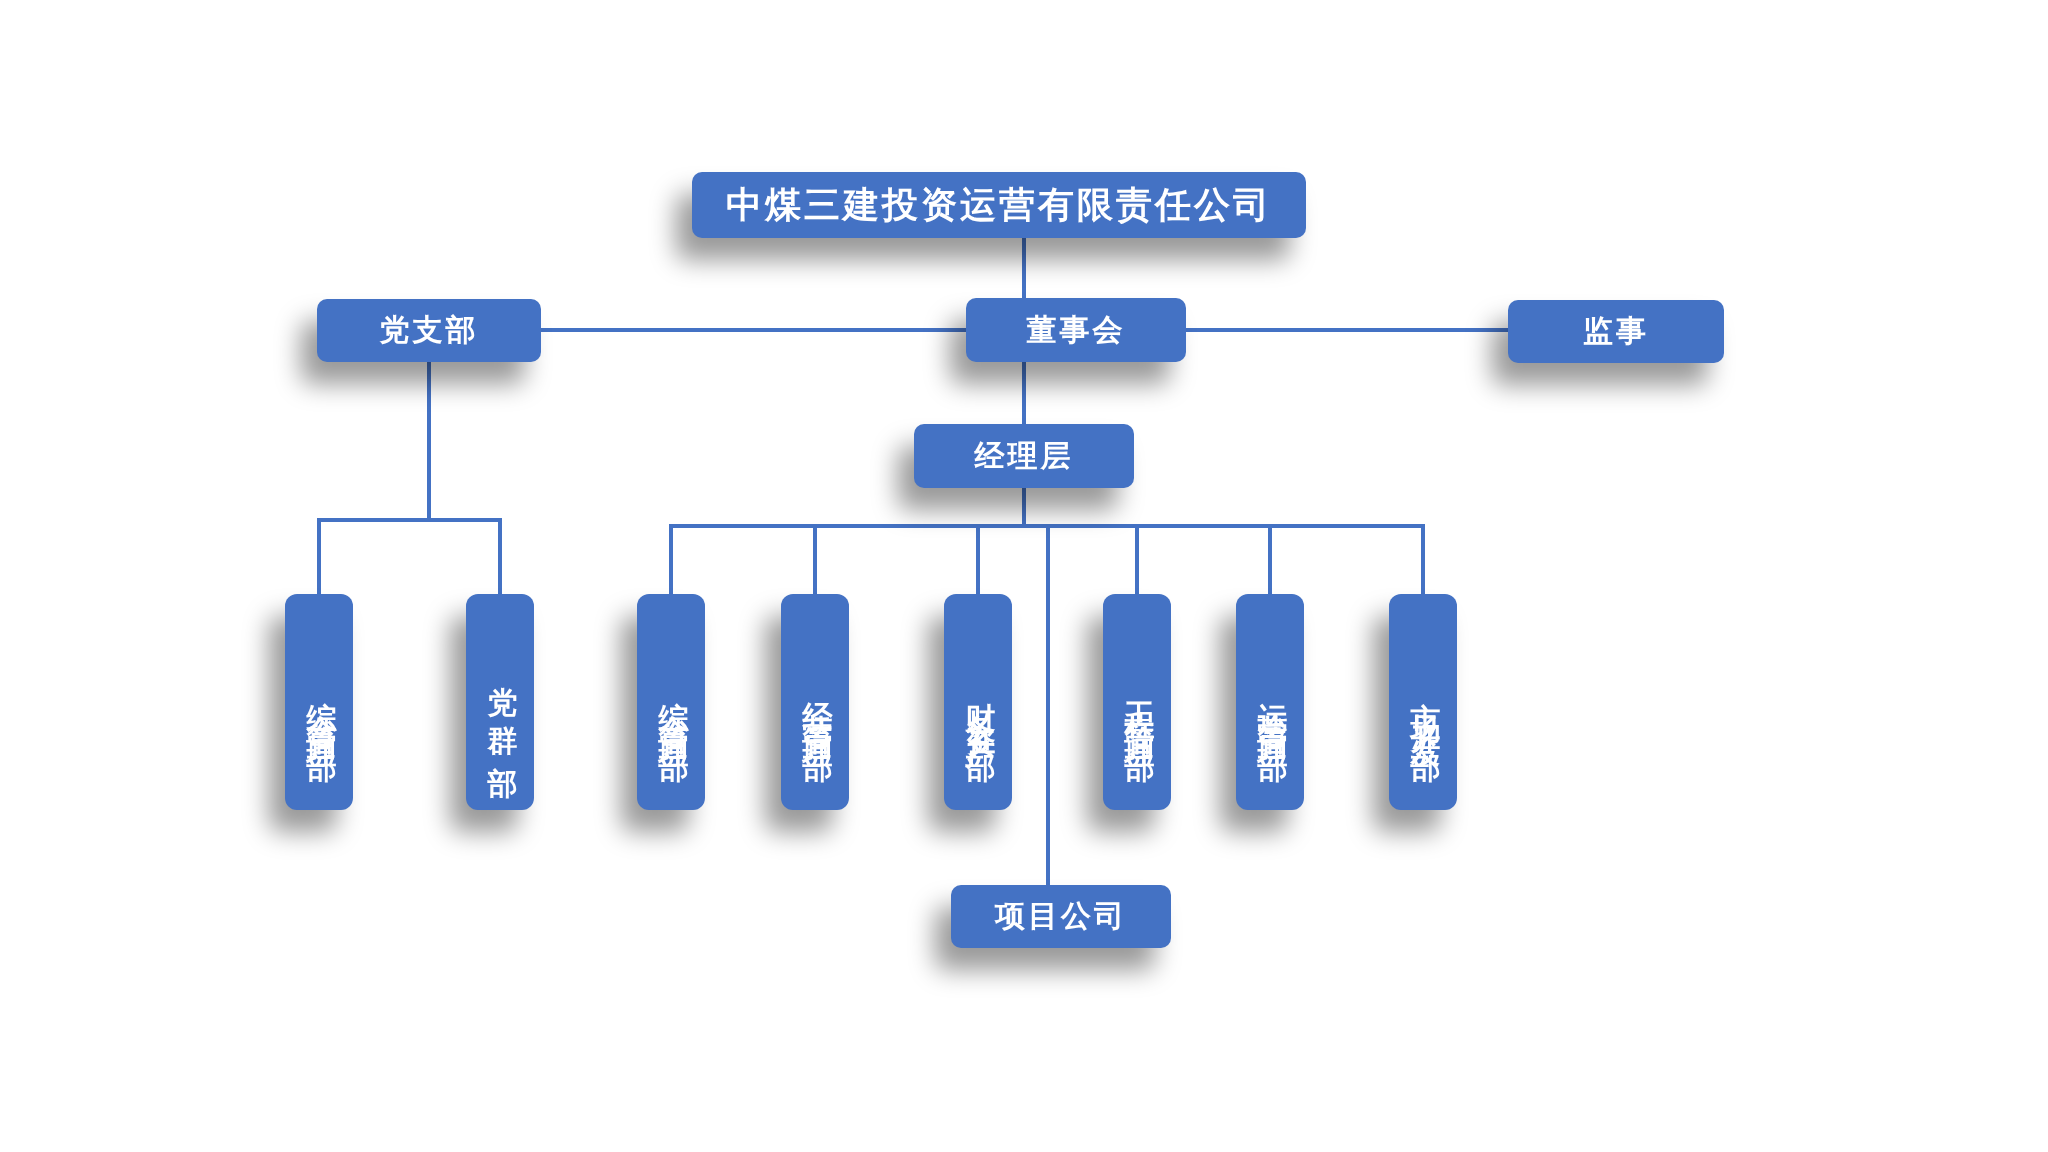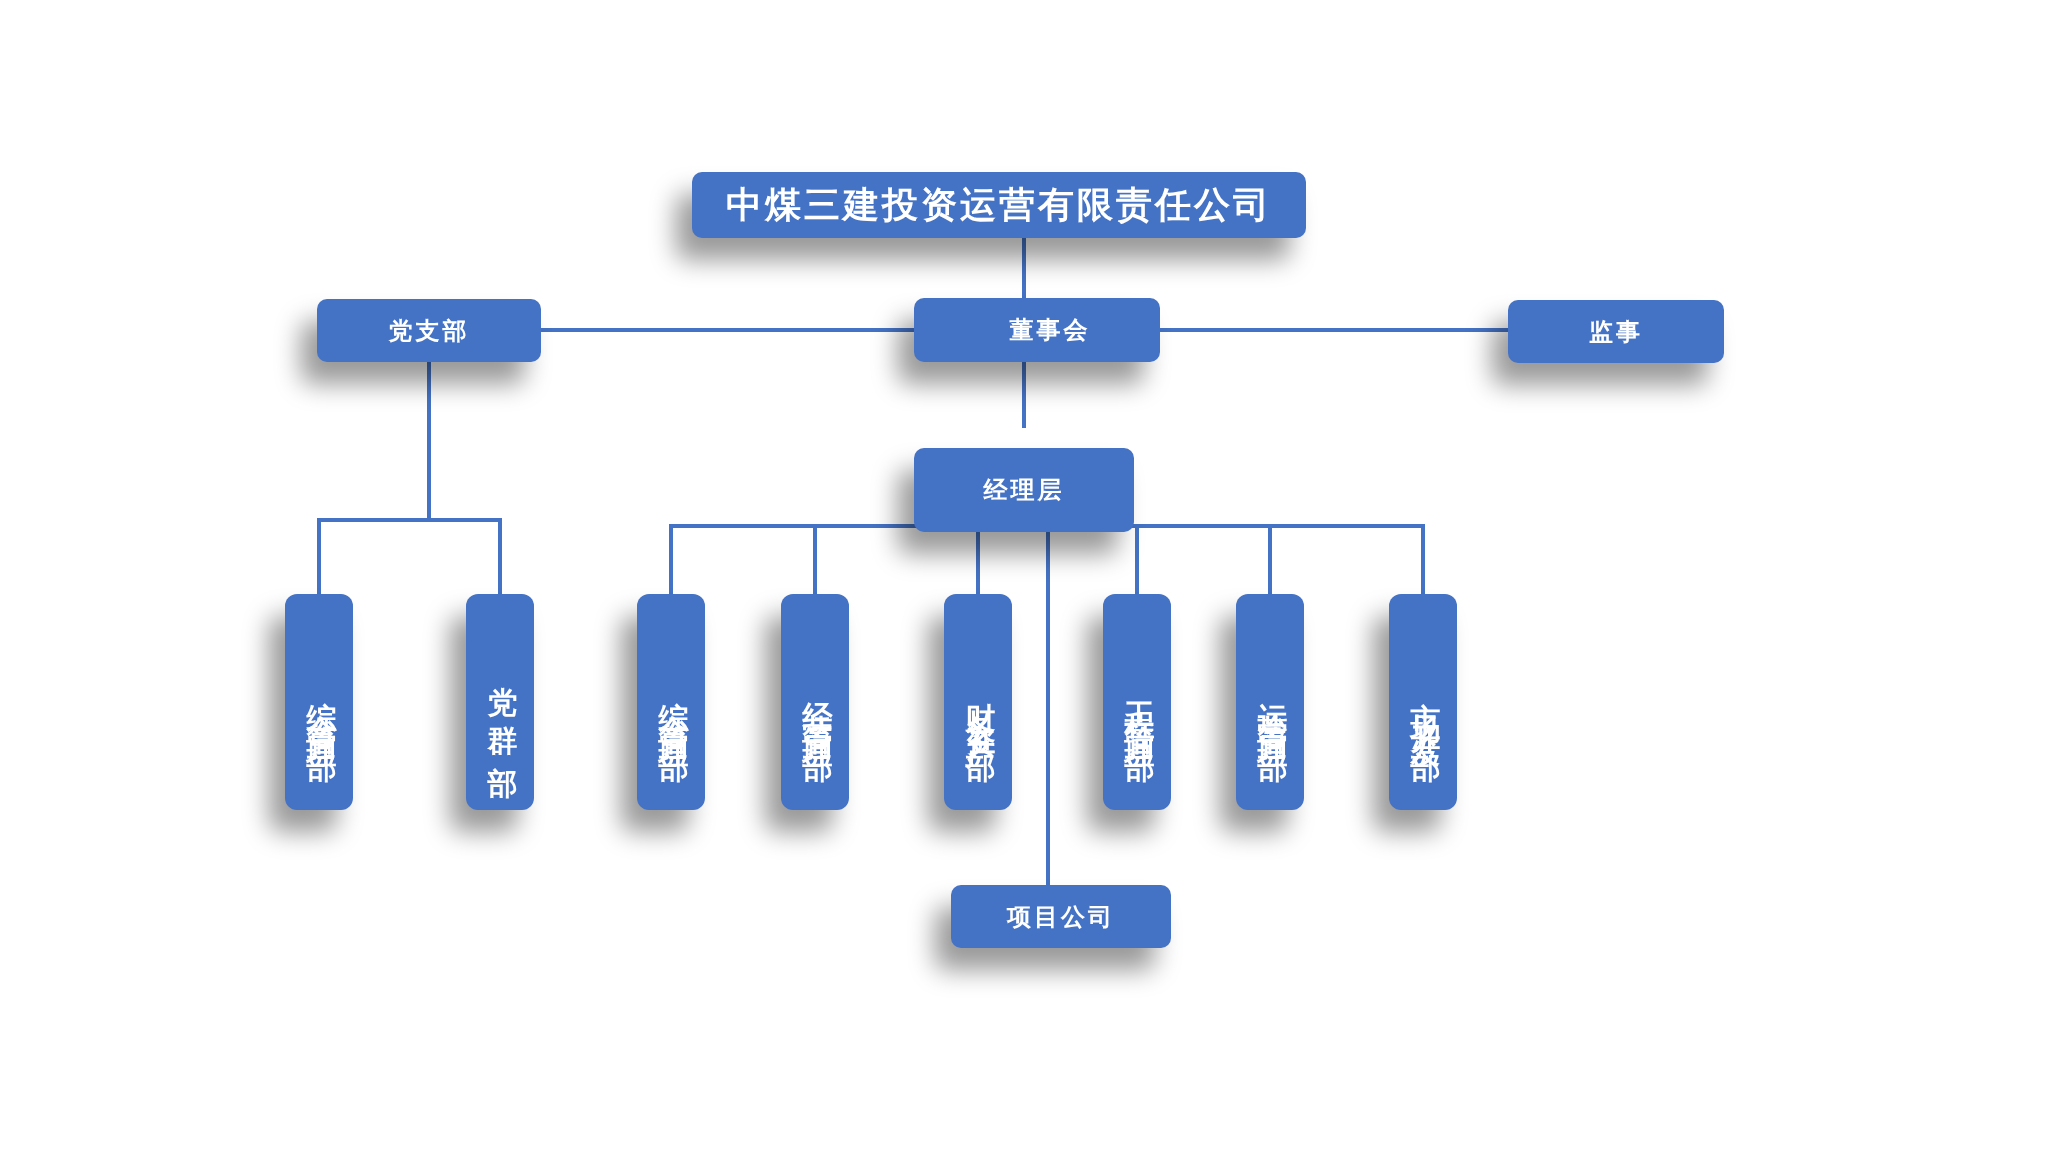--- a/index.html
+++ b/index.html
@@ -20,21 +20,21 @@
     z-index: 1;
     background: var(--box, #4472C4);
     color: var(--text, #ffffff);
     display: flex;
     align-items: center;
     justify-content: center;
     font-weight: bold;
     border-radius: 10px;
     box-shadow: -16px 22px 26px rgba(0, 0, 0, 0.40);
   }
-  .hnode { font-size: 24px; letter-spacing: 3px; text-align: center; }
+  .hnode { font-size: 30px; letter-spacing: 3px; text-align: center; }
   .title-node { font-size: 36px; letter-spacing: 3px; }
   .vnode { border-radius: 12px; }
   .vtext {
     writing-mode: vertical-lr;
     font-size: 30px;
     letter-spacing: 12px;
     margin-bottom: -12px;
     font-weight: bold;
   }
   .vtext-wide {
@@ -76,28 +76,28 @@
     <line class="connector" x1="1048" y1="524" x2="1048" y2="890"></line>
   </svg>
 
   <div class="node title-node" style="left:692px; top:172px; width:614px; height:66px;">
     <span>中煤三建投资运营有限责任公司</span>
   </div>
 
   <div class="node hnode" style="left:317px; top:299px; width:224px; height:63px;">
     <span>党支部</span>
   </div>
-  <div class="node hnode" style="left:914px; top:298px; width:220px; height:64px;padding-left:26px;">
+  <div class="node hnode" style="left:966px; top:298px; width:220px; height:64px;">
     <span>董事会</span>
   </div>
   <div class="node hnode" style="left:1508px; top:300px; width:216px; height:63px;">
     <span>监事</span>
   </div>
 
-  <div class="node hnode" style="left:914px; top:424px; width:220px; height:84px;margin-top:24px;">
+  <div class="node hnode" style="left:914px; top:424px; width:220px; height:64px;">
     <span>经理层</span>
   </div>
 
   <div class="node vnode" style="left:285px; top:594px; width:68px; height:216px;">
     <span class="vtext">综合管理部</span>
   </div>
   <div class="node vnode" style="left:466px; top:594px; width:68px; height:216px;">
     <span class="vtext vtext-wide">党群部</span>
   </div>
 

